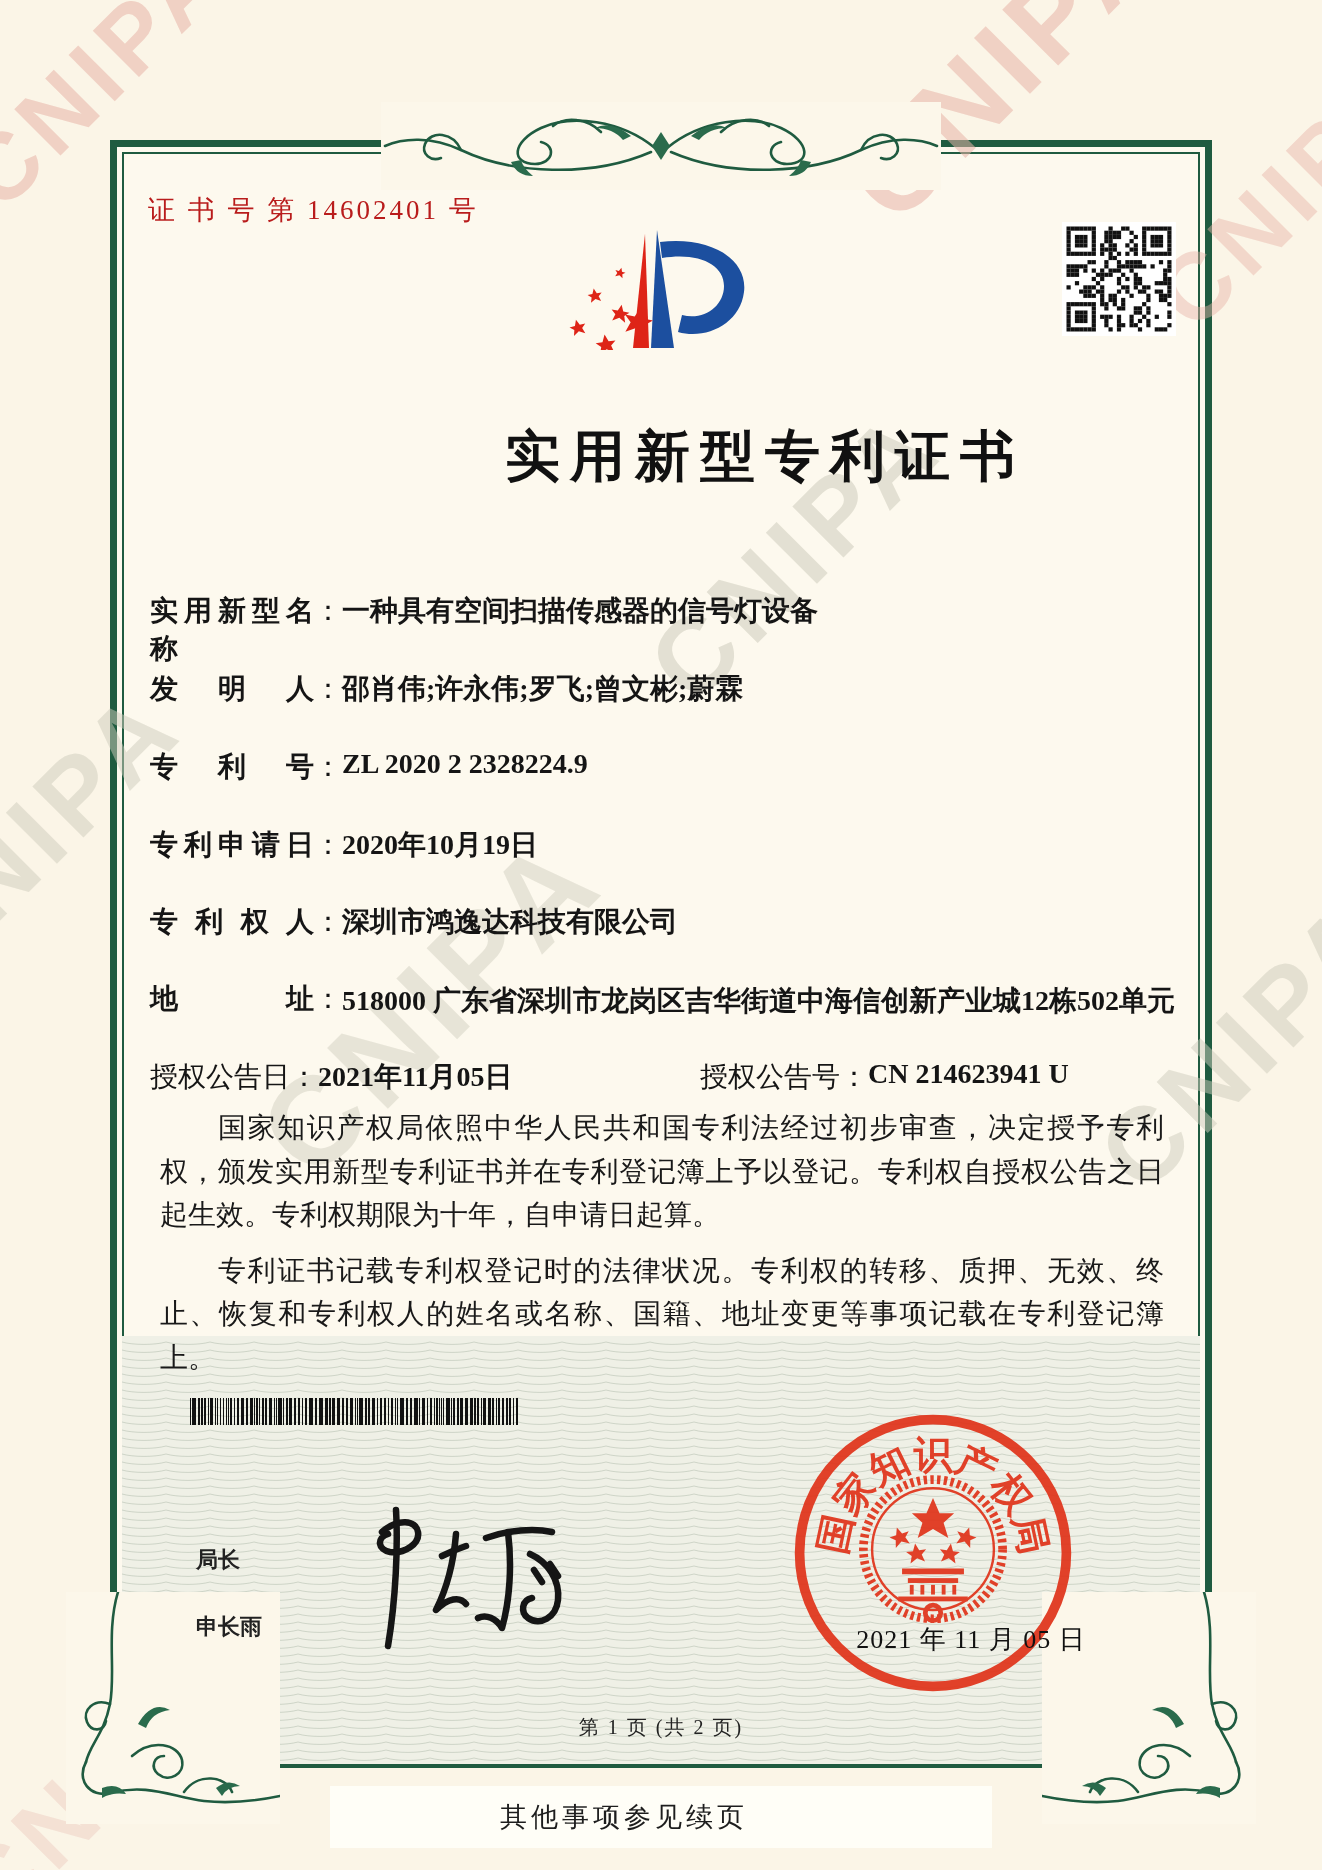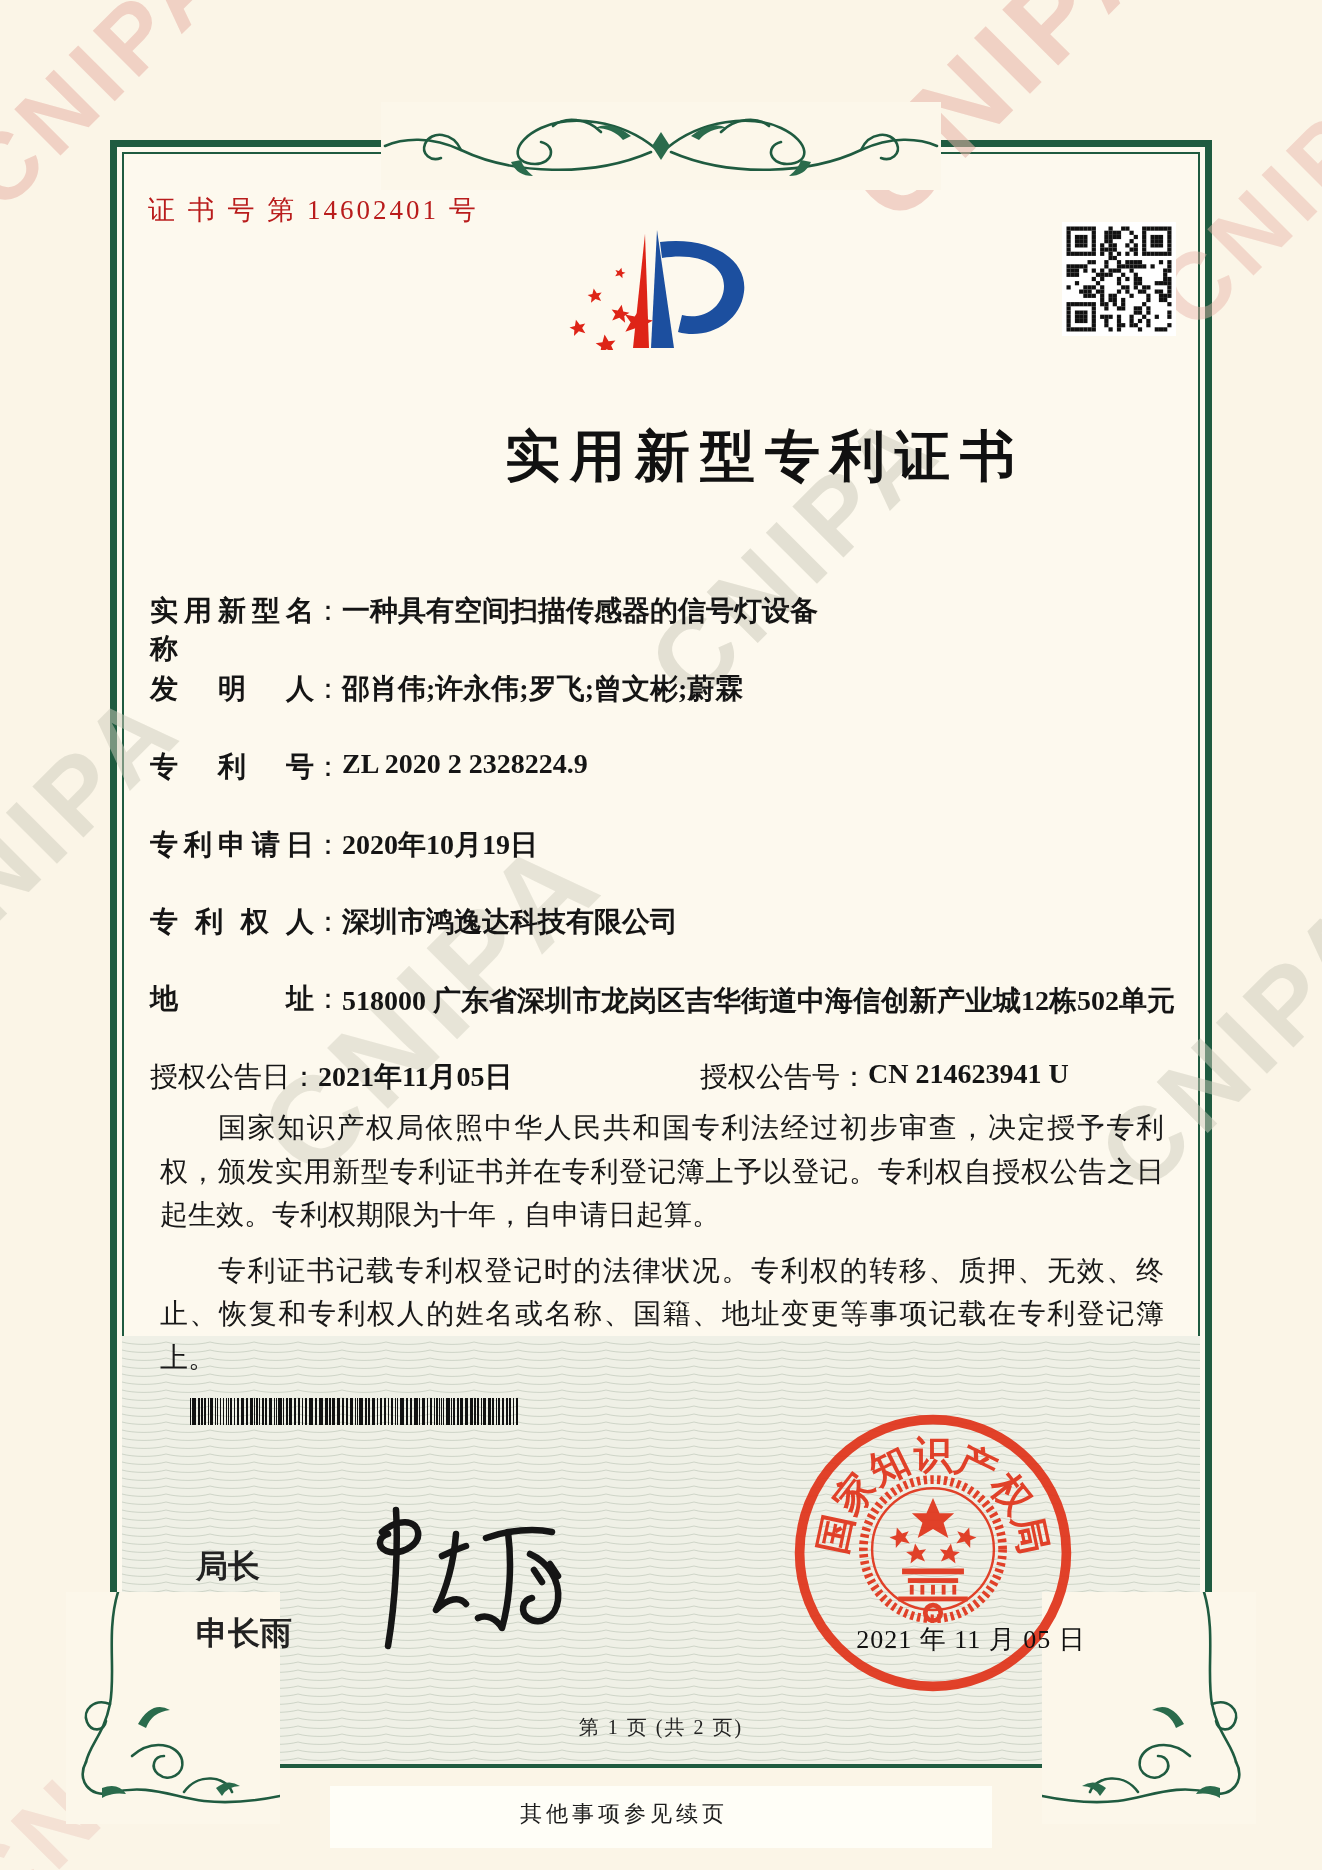--- a/index.html
+++ b/index.html
@@ -27,31 +27,31 @@
   .frow{position:absolute;left:150px;font-size:28px;color:#151515;}
   .flabel{display:inline-block;width:164px;text-align:justify;text-align-last:justify;vertical-align:top;font-weight:bold;}
   .fvalue{vertical-align:top;font-weight:bold;}
   .addrval{display:inline-block;width:872px;line-height:41px;}
   
   #paras{position:absolute;left:148px;top:1094px;width:1028px;font-size:28px;line-height:43.5px;
          text-align:justify;color:#191919;}
   #paras p{margin:12px;text-indent:58px;}
   
   .signer{position:absolute;left:196px;font-family:"Liberation Sans","DejaVu Sans",sans-serif;
-          font-weight:600;font-size:32px;color:#222;}
+          font-weight:600;font-size:22px;color:#222;}
   
   #seal{position:absolute;left:788px;top:1408px;width:290px;height:290px;}
   #seal-date{position:absolute;left:818px;top:1622px;width:306px;text-align:center;
              font-size:26px;color:#111;letter-spacing:1px;}
   
   #page-footer{position:absolute;left:110px;width:1102px;top:1714px;text-align:center;
                font-size:20px;color:#222;letter-spacing:2px;}
   #cont-strip{position:absolute;left:330px;top:1786px;width:662px;height:62px;background:#fffef7;}
   #cont-note{position:absolute;left:330px;top:1799px;width:588px;text-align:center;
-             font-size:22px;color:#1d1d1d;letter-spacing:4px;}
+             font-size:27px;color:#1d1d1d;letter-spacing:4px;}
 </style>
 </head>
 <body>
 
 <div id="page">
 
   <div id="frame">
     <div id="frame-inner"></div>
   </div>
 

